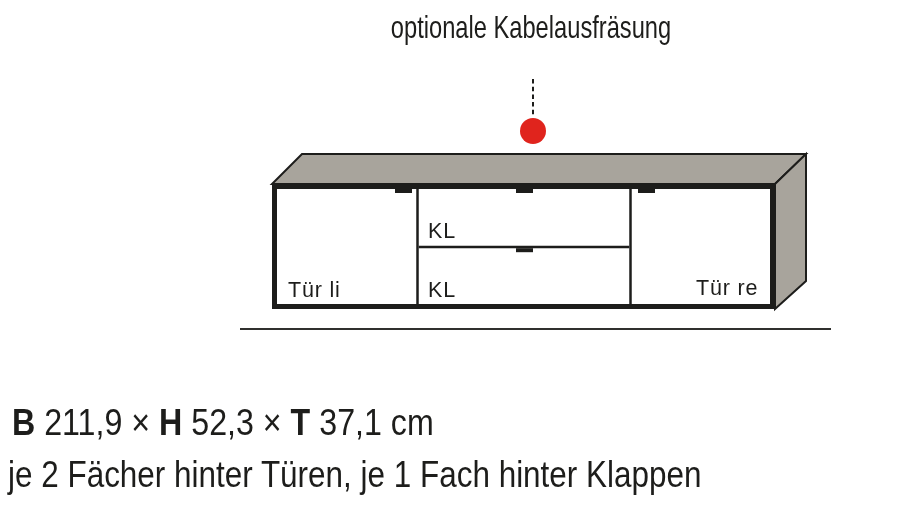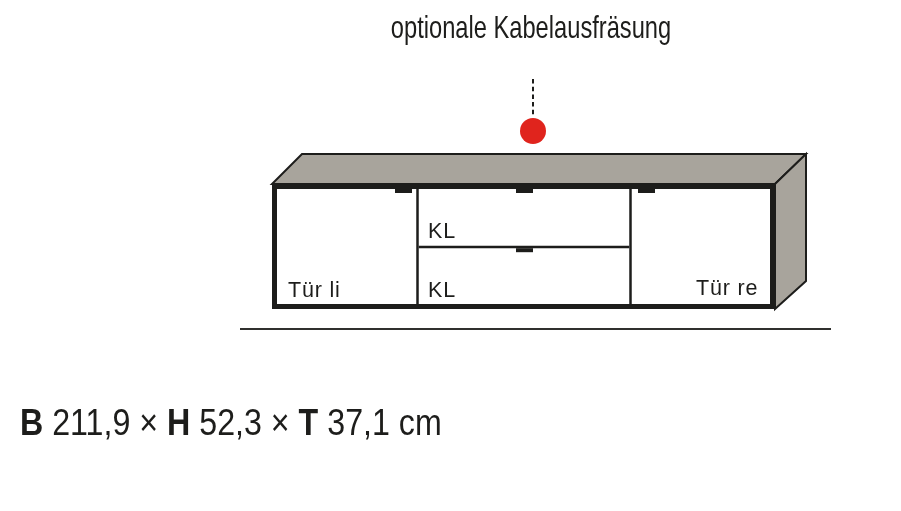--- a/index.html
+++ b/index.html
@@ -30,21 +30,21 @@
   }
   .annot .line { height: 31px; }
   .sq74 {
     display: inline-block;
     transform: scaleX(0.74);
     transform-origin: center center;
   }
   
   .dims {
     position: absolute;
-    left: 20px;
+    left: 12px;
     top: 401px;
     font-size: 37px;
     line-height: 44px;
     white-space: nowrap;
   }
   .desc {
     position: absolute;
     left: 8px;
     top: 453px;
     font-size: 37px;
@@ -104,14 +104,17 @@
     <text x="288" y="297" class="cab-label">Tür li</text>
     <text x="428" y="238" class="cab-label">KL</text>
     <text x="428" y="297" class="cab-label">KL</text>
     <text x="696" y="295" class="cab-label">Tür re</text>
   </svg>
 
   <div class="dims">
     <span class="sq87"><span class="bd">B</span> <span>211,9</span> <span>×</span> <span class="bd">H</span> <span>52,3</span> <span>×</span> <span class="bd">T</span> <span>37,1</span> <span>cm</span></span>
   </div>
 
+  <div class="desc">
+    <span class="sq85">je 2 Fächer hinter Türen, je 1 Fach hinter Klappen</span>
+  </div>
 
 </div>
 
 </body></html>

